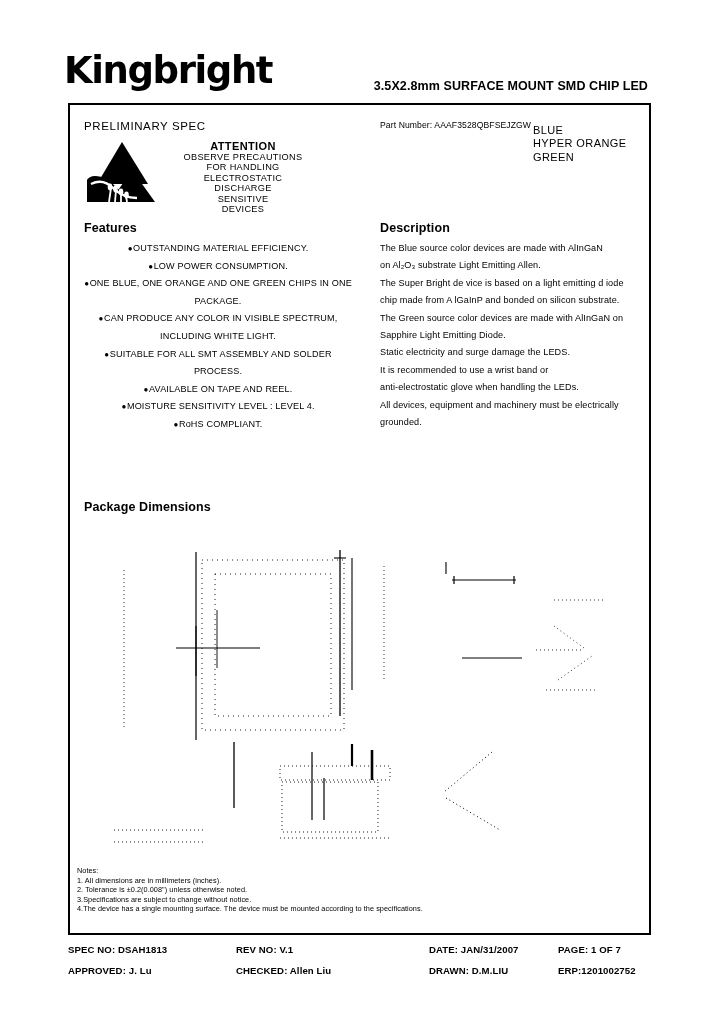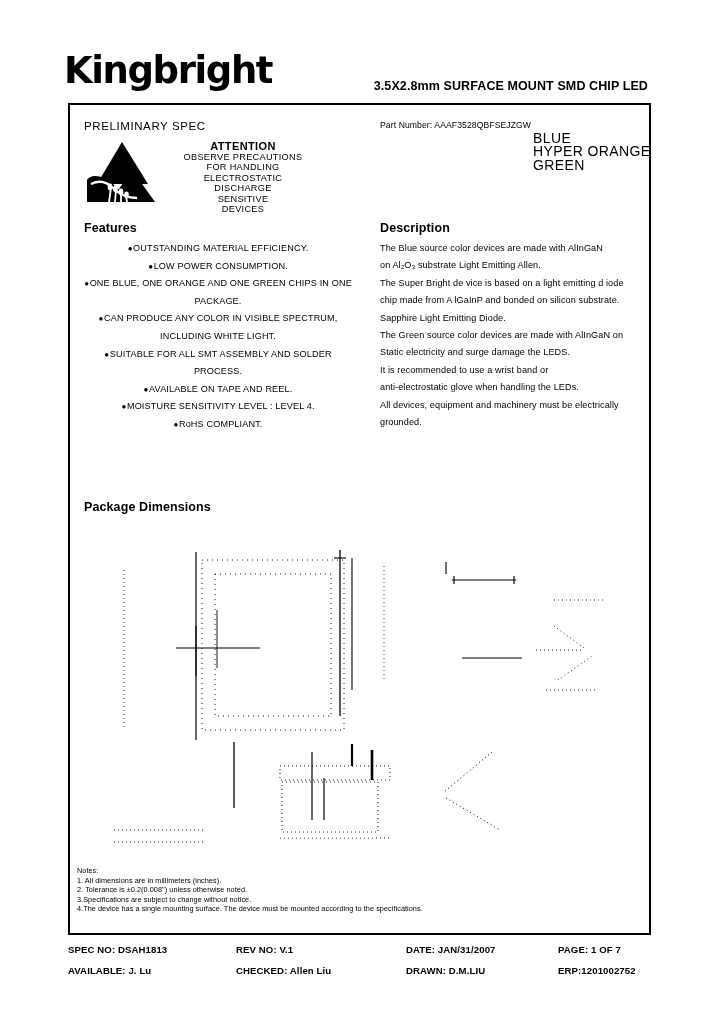--- a/index.html
+++ b/index.html
@@ -95,22 +95,22 @@
     left: 380px;
     top: 120px;
     font-size: 8.6px;
     letter-spacing: 0.1px;
     white-space: nowrap;
     text-align: right;
   }
   .colorlist {
     position: absolute;
     left: 533px;
-    top: 132px;
-    font-size: 14px;
+    top: 124px;
+    font-size: 11px;
     line-height: 13.4px;
     letter-spacing: 0.4px;
   }
 
   
   .sec-heading {
     font-size: 12.5px;
     font-weight: bold;
     letter-spacing: 0.1px;
   }
@@ -197,21 +197,21 @@
     position: absolute;
     font-size: 9.6px;
     font-weight: bold;
     white-space: nowrap;
     letter-spacing: 0.1px;
   }
   .fr1 { top: 0px; }
   .fr2 { top: 21px; }
   .fc1 { left: 0px; }
   .fc2 { left: 168px; }
-  .fc3 { left: 338px; }
+  .fc3 { left: 361px; }
   .fc4 { left: 490px; }
 </style>
 </head>
 <body>
 
 <div class="page">
 
   <div class="brand">Kingbright</div>
   <div class="header-title">3.5X2.8mm SURFACE MOUNT SMD CHIP LED</div>
 
@@ -261,22 +261,22 @@
     <span class="feat-item"><span class="bullet">●</span><span>MOISTURE SENSITIVITY LEVEL : LEVEL 4.</span></span>
     <span class="feat-item"><span class="bullet">●</span><span>RoHS COMPLIANT.</span></span>
   </div>
 
   <div class="sec-heading desc-head">Description</div>
   <div class="description">
     <span class="dline">The Blue source color devices are made with  AlInGaN</span>
     <span class="dline">on Al₂O₃ substrate Light Emitting Allen.</span>
     <span class="dline">The Super Bright de vice is based on a light emitting d iode</span>
     <span class="dline">chip made from A lGaInP and bonded on silicon substrate.</span>
+    <span class="dline">The Green source color devices are made with AlInGaN on</span>
     <span class="dline">Sapphire Light Emitting Diode.</span>
-    <span class="dline">The Green source color devices are made with AlInGaN on</span>
     <span class="dline">Static electricity and surge damage the LEDS.</span>
     <span class="dline">It is recommended to use a wrist band or</span>
     <span class="dline">anti-electrostatic glove when handling the LEDs.</span>
     <span class="dline">All devices, equipment and machinery  must be electrically</span>
     <span class="dline">grounded.</span>
   </div>
 
   <div class="sec-heading pkg-head">Package Dimensions</div>
 
   <div class="drawing">
@@ -345,19 +345,19 @@
     <span class="nline">2.  Tolerance is ±0.2(0.008") unless otherwise noted.</span>
     <span class="nline">3.Specifications are subject to change without notice.</span>
     <span class="nline">4.The device has a single mounting surface. The device must be mounted according to the specifications.</span>
   </div>
 
   <div class="footer">
     <div class="foot-cell fr1 fc1">SPEC NO: DSAH1813</div>
     <div class="foot-cell fr1 fc2">REV NO: V.1</div>
     <div class="foot-cell fr1 fc3">DATE: JAN/31/2007</div>
     <div class="foot-cell fr1 fc4">PAGE:  1 OF 7</div>
-    <div class="foot-cell fr2 fc1">AVAILABLE: J. Lu</div>
+    <div class="foot-cell fr2 fc1">APPROVED: J. Lu</div>
     <div class="foot-cell fr2 fc2">CHECKED: Allen Liu</div>
     <div class="foot-cell fr2 fc3">DRAWN: D.M.LIU</div>
     <div class="foot-cell fr2 fc4">ERP:1201002752</div>
   </div>
 
 </div>
 
 </body></html>

